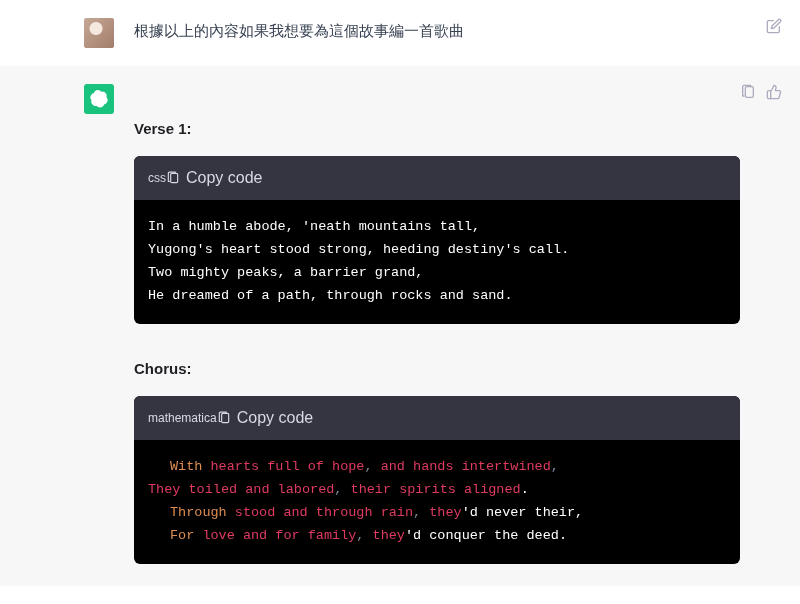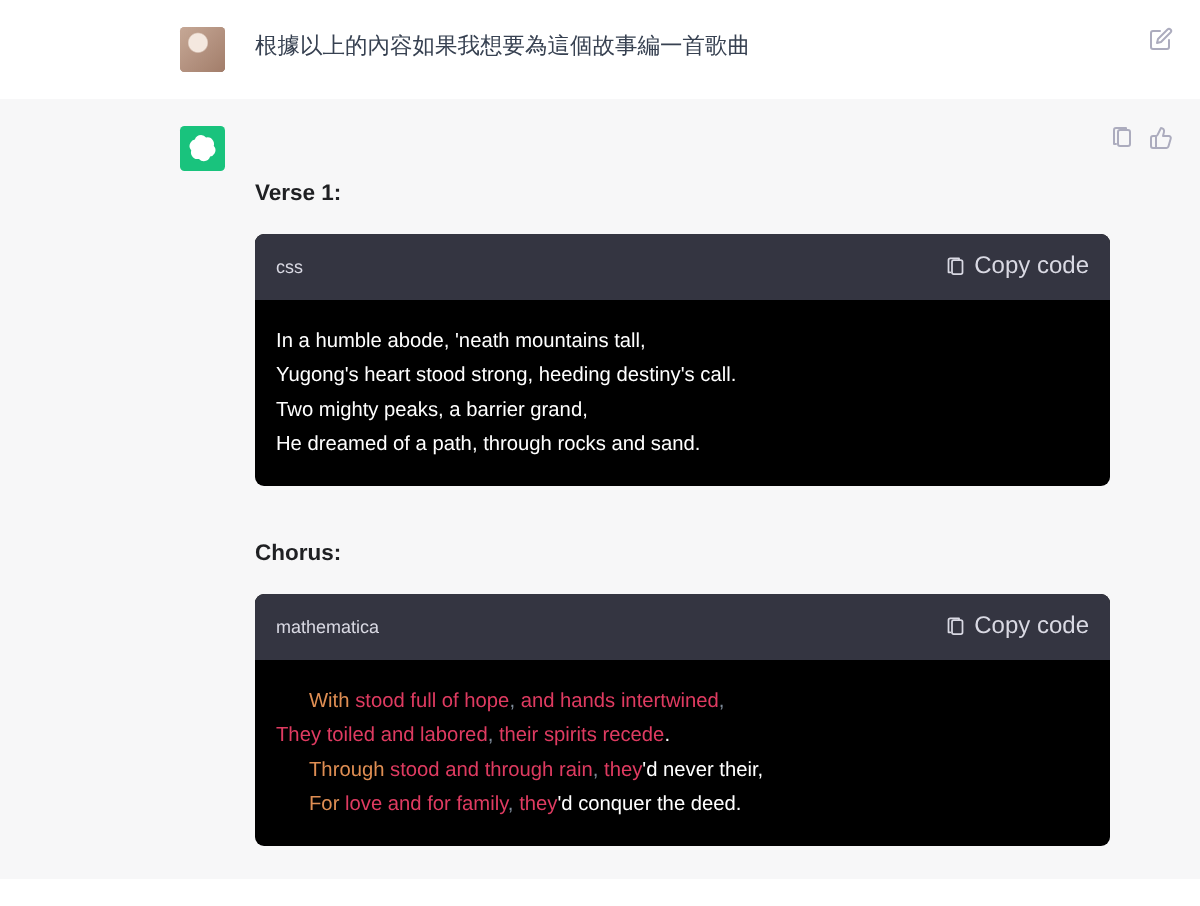--- a/index.html
+++ b/index.html
@@ -7,21 +7,21 @@
     font-family: -apple-system, BlinkMacSystemFont, "Segoe UI", Helvetica, Arial, sans-serif;
     background: #ffffff;
     width: 800px;
     height: 604px;
     overflow: hidden;
     font-size: 15px;
     color: #202123;
   }
   .message {
     display: flex;
-    padding: 18px 60px 18px 120px;
+    padding: 18px 60px 18px 84px;
     gap: 20px;
     position: relative;
   }
   .message.user { background: #ffffff; }
   .message.assistant { background: #f7f7f8; }
   .avatar {
     width: 30px; height: 30px;
     border-radius: 3px;
     flex-shrink: 0;
     display: flex;
@@ -67,35 +67,35 @@
     overflow:hidden;
     margin-bottom:4px;
     background:#000000;
   }
   .code-header {
     background:#343541;
     color:#d9d9e3;
     font-size:12px;
     padding:8px 14px;
     display:flex;
-    justify-content:space-between;
+    justify-content:flex-start;
     align-items:center;
   }
   .copy-btn {
     display:flex;
     align-items:center;
     gap:6px;
     cursor:pointer;
     color:#d9d9e3;
     font-size:16px;
   }
   .copy-btn svg{ width:14px; height:14px; stroke:#d9d9e3; }
   .code-body {
     padding:16px 14px;
-    font-family: Liberation Sans, sans-serif;
+    font-family: Liberation Mono, monospace;
     font-size:13.5px;
     line-height:1.7;
     color:#ffffff;
     white-space:pre;
   }
   .kw-orange{ color:#df8e53;margin-left:22px; }
   .kw-red{ color:#df3b61; }
   .kw-grey{ color:#7e8b99; }
   .kw-white{ color:#ffffff; }
   .user-img{
@@ -156,22 +156,22 @@
       <div class="code-header">
         <span>mathematica</span>
         <span class="copy-btn">
           <svg viewBox="0 0 24 24" fill="none" stroke-width="2" stroke-linecap="round" stroke-linejoin="round">
               <rect x="8" y="4" width="12" height="16" rx="2"></rect>
               <path d="M16 4V2H6a2 2 0 0 0-2 2v14h2"></path>
             </svg>
           <span>Copy code</span>
         </span>
       </div>
-      <div class="code-body" id="code2"><span class="kw-orange">With </span><span class="kw-red">stood full of hope</span><span class="kw-grey">, </span><span class="kw-red">and hands intertwined</span><span class="kw-grey">,</span>
-<span class="kw-red">They toiled and labored</span><span class="kw-grey">, </span><span class="kw-red">their spirits recede</span><span class="kw-white">.</span>
+      <div class="code-body" id="code2"><span class="kw-orange">With </span><span class="kw-red">hearts full of hope</span><span class="kw-grey">, </span><span class="kw-red">and hands intertwined</span><span class="kw-grey">,</span>
+<span class="kw-red">They toiled and labored</span><span class="kw-grey">, </span><span class="kw-red">their spirits aligned</span><span class="kw-white">.</span>
 <span class="kw-orange">Through </span><span class="kw-red">stood and through rain</span><span class="kw-grey">, </span><span class="kw-red">they</span><span class="kw-white">'d never their,</span>
 <span class="kw-orange">For </span><span class="kw-red">love and for family</span><span class="kw-grey">, </span><span class="kw-red">they</span><span class="kw-white">'d conquer the deed.</span></div>
     </div>
   </div>
   <div class="actions">
     <span class="action-icon">
       <svg viewBox="0 0 24 24" fill="none" stroke-width="2" stroke-linecap="round" stroke-linejoin="round">
           <rect x="8" y="4" width="12" height="16" rx="2"></rect>
           <path d="M16 4V2H6a2 2 0 0 0-2 2v14h2"></path>
         </svg>

